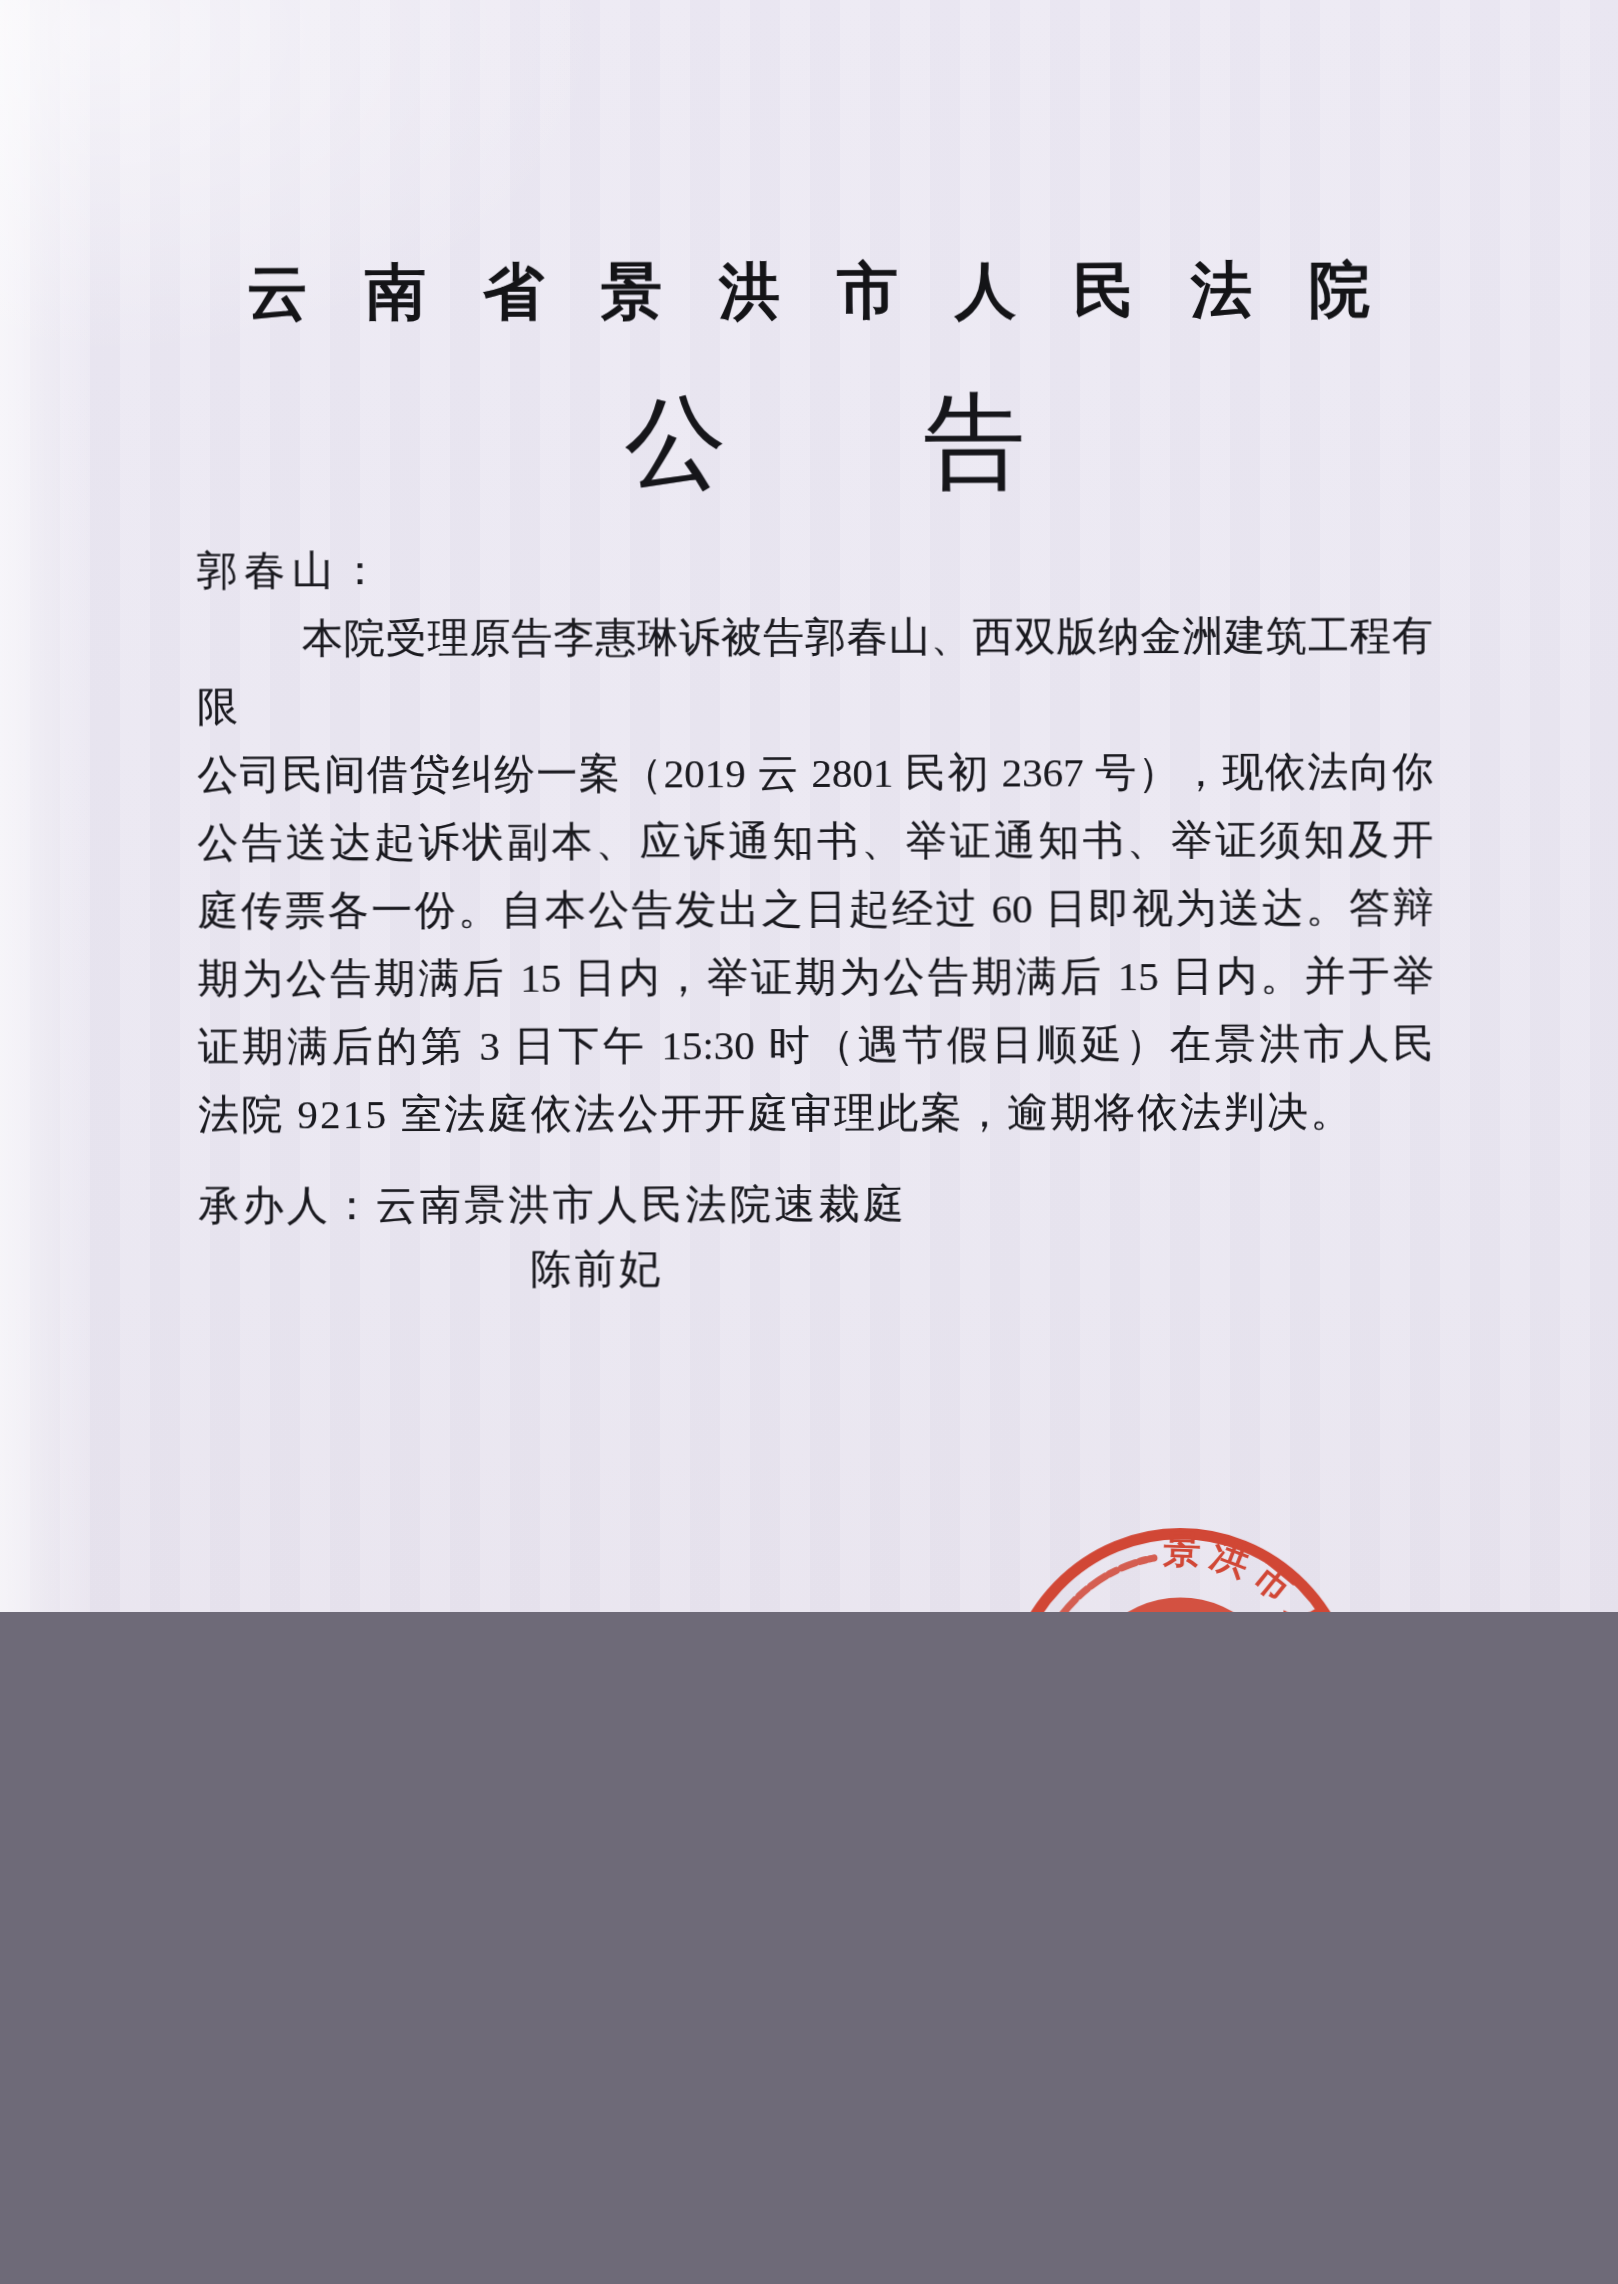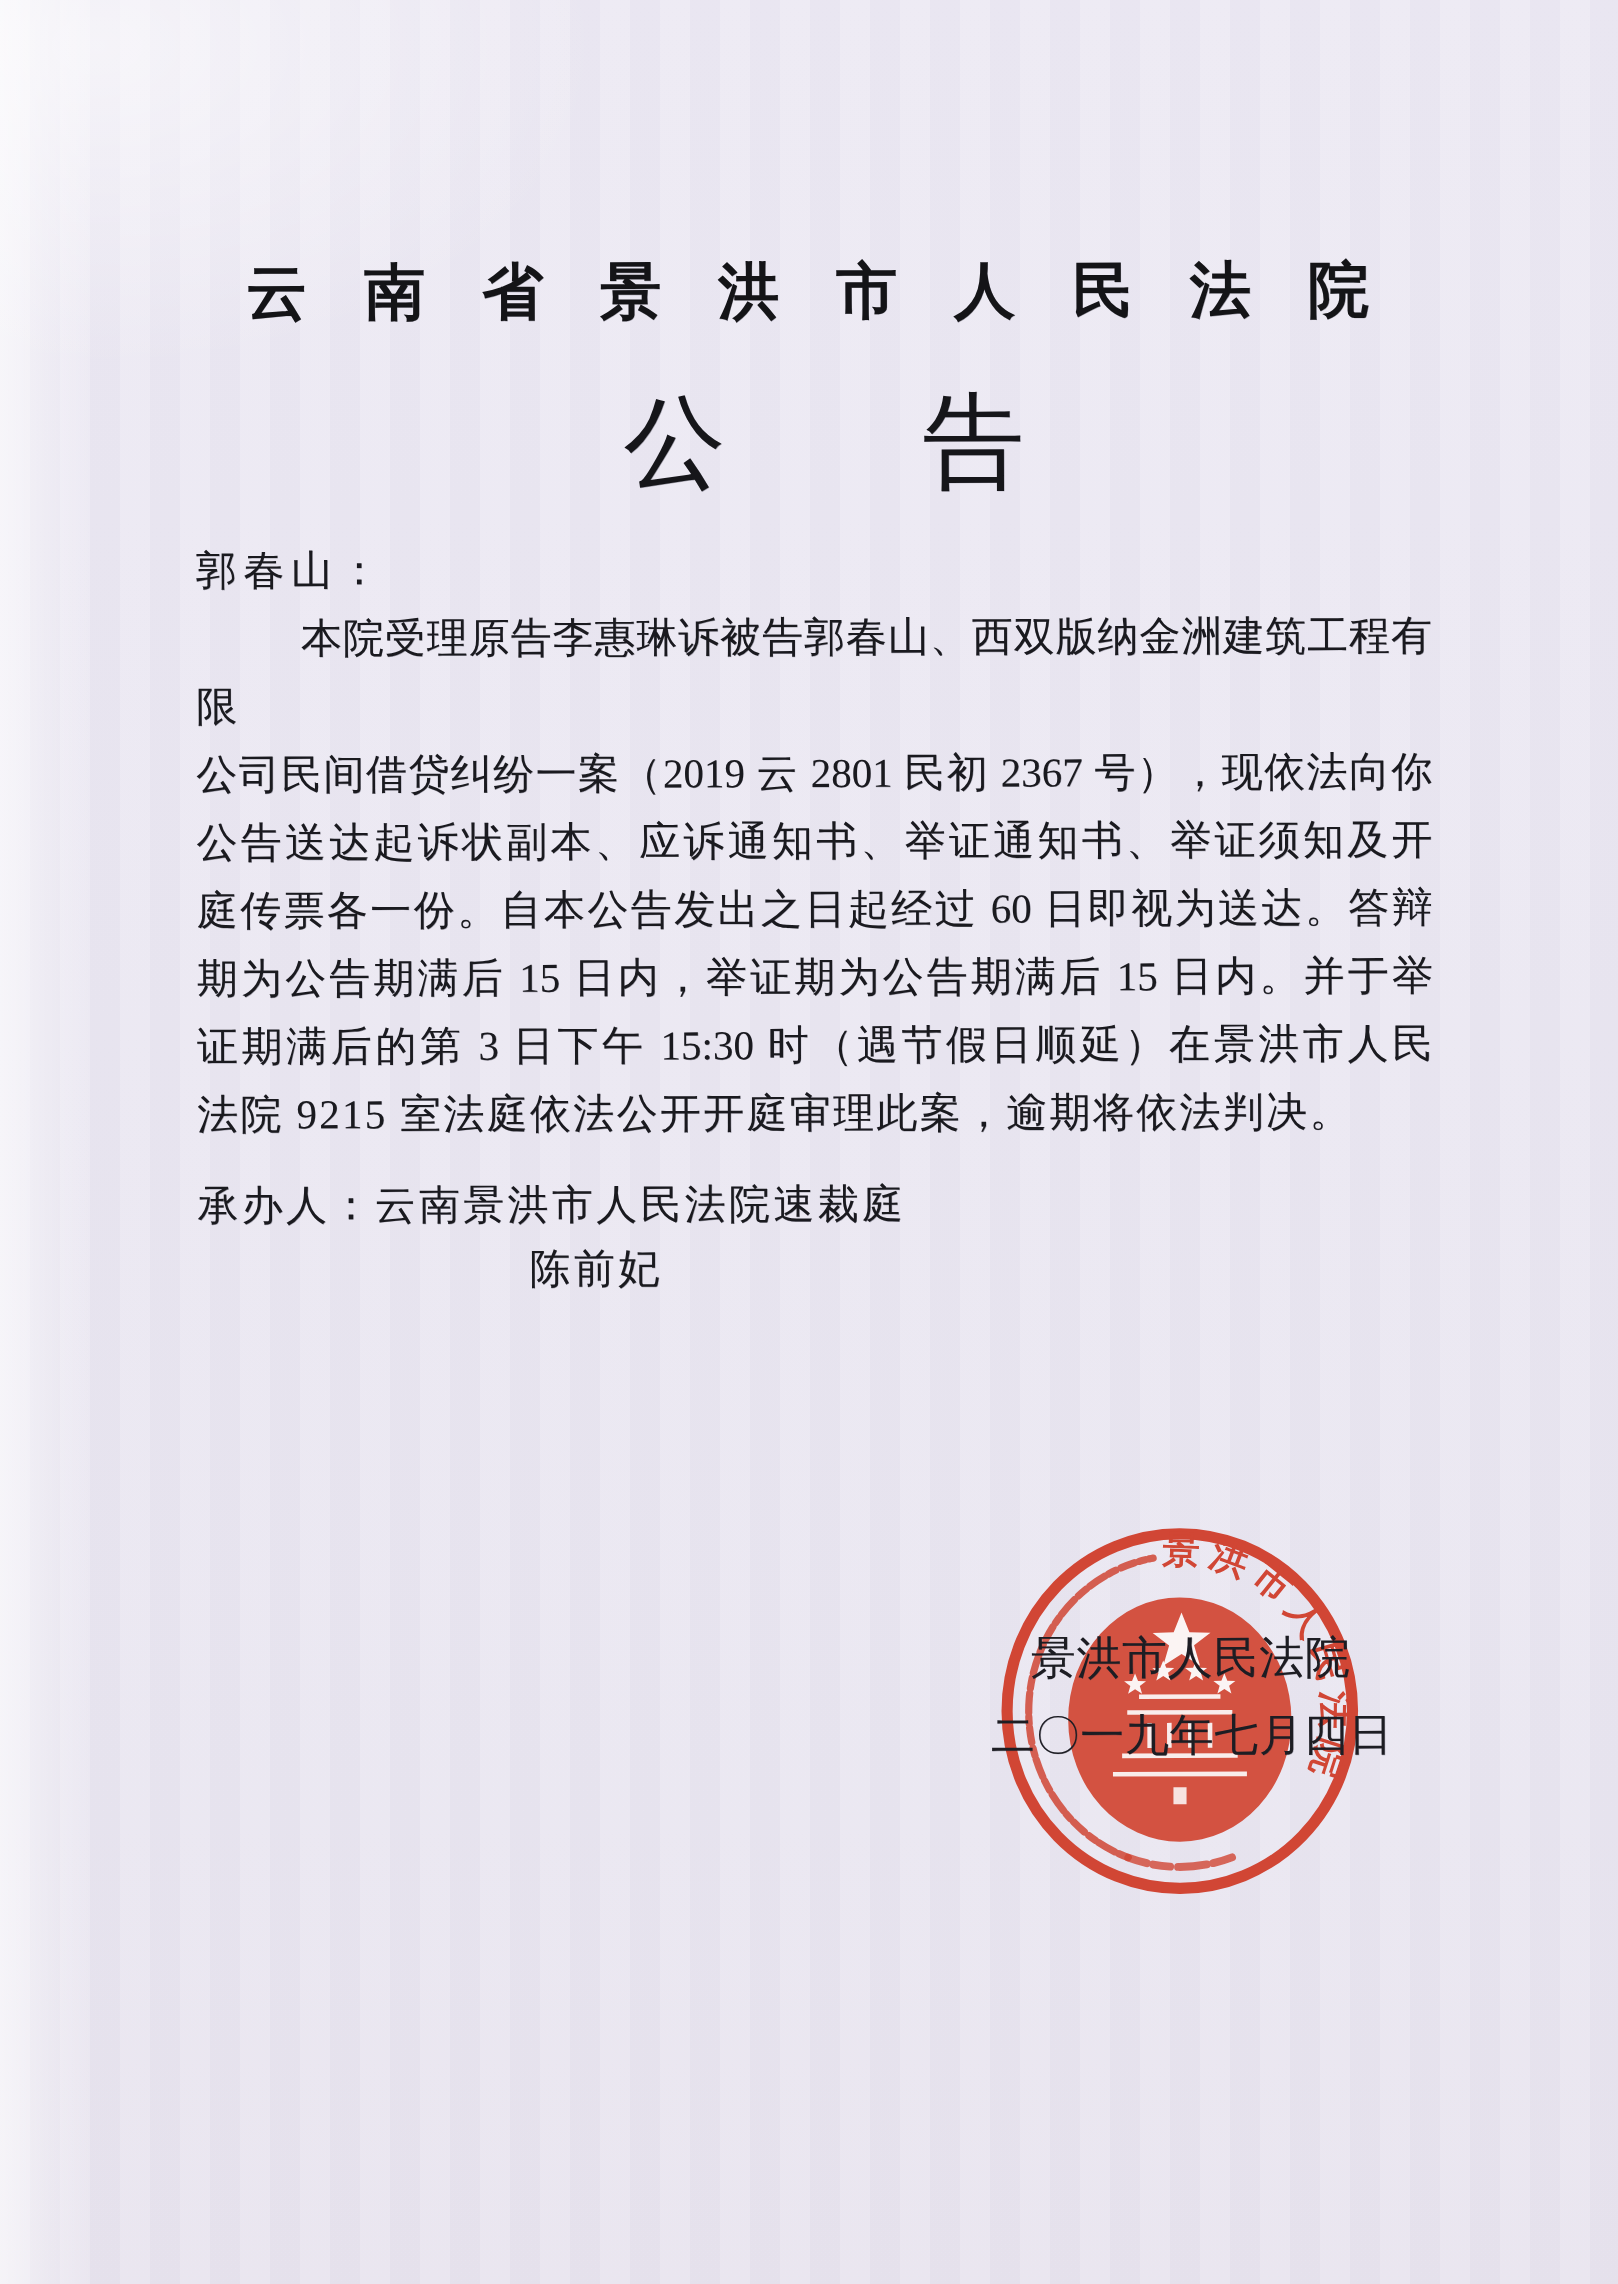--- a/index.html
+++ b/index.html
@@ -1,18 +1,18 @@
 <!DOCTYPE html>
 <html style="font-size:10.5px"><head>
 <meta charset="utf-8">
 <style>
   html,body{margin:0;padding:0;background:#6e6a78;}
   .page{
     position:relative;
-    width:1619px;height:2284px;
+    width:1619px;height:1612px;
     overflow:hidden;
     background:
       radial-gradient(919px 591px at 6% 2%, rgba(255,255,255,.55), rgba(255,255,255,0) 55%),
       linear-gradient(90deg, rgba(255,255,255,.55) 0px, rgba(255,255,255,0) 92px),
       repeating-linear-gradient(90deg, rgba(255,255,255,.045) 0 30px, rgba(128,118,158,.035) 30px 60px),
       linear-gradient(180deg, #edeaf4 0%, #ebe8f2 45%, #eae7f1 80%, #e9e5ef 100%);
     font-family:"Liberation Serif","DejaVu Serif",serif;
     color:#1a1a1f;
   }
   .tilt{position:absolute;inset:0;transform:rotate(-0.15deg);transform-origin:50% 45%;}

